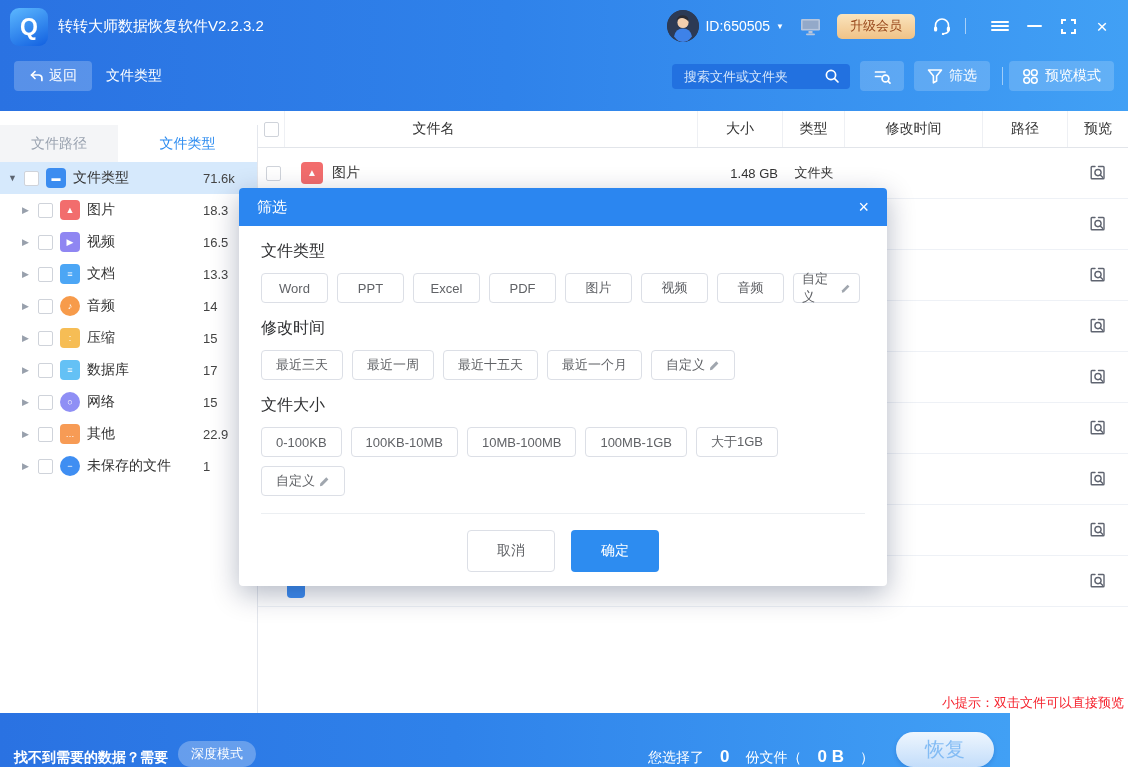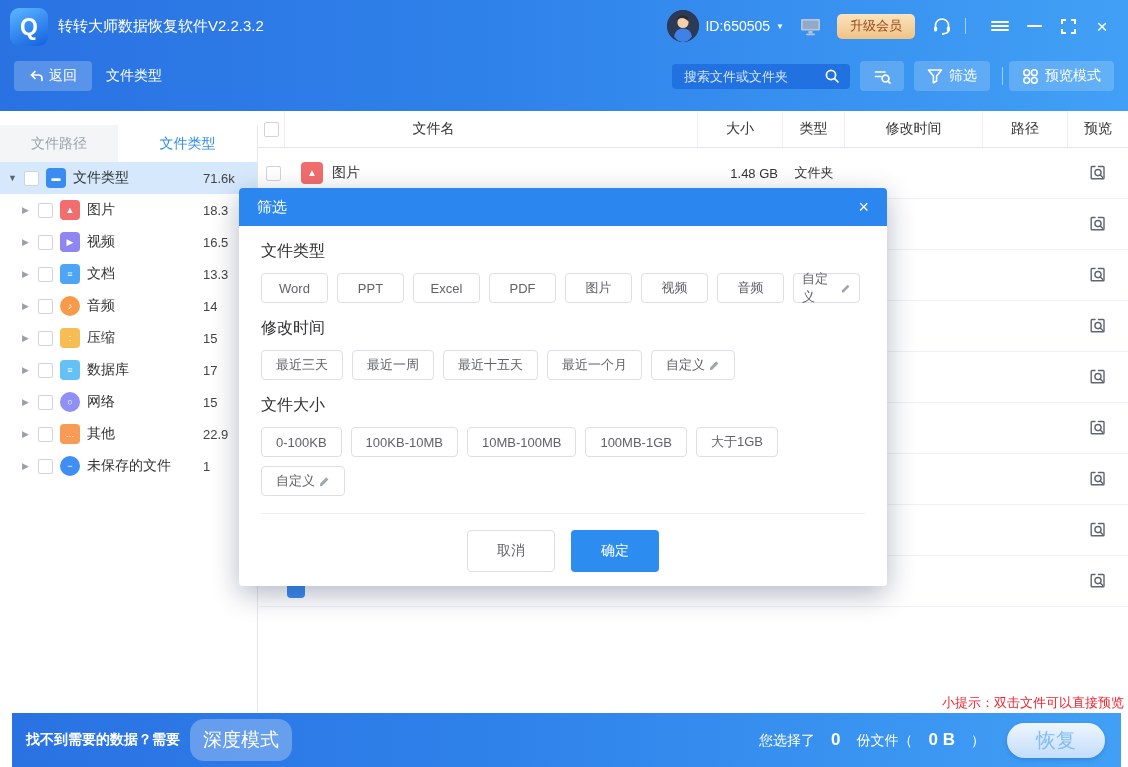--- a/index.html
+++ b/index.html
@@ -81,26 +81,26 @@
          justify-content:center;color:#fff;font-size:10px;line-height:1;}
   .rname{margin-left:9px;font-size:14px;color:#333;}
   .rsize{position:absolute;left:440px;width:80px;text-align:right;font-size:13px;color:#333;}
   .rtype{position:absolute;left:525px;width:62px;text-align:center;font-size:13px;color:#333;}
   .rpreview{position:absolute;left:810px;width:60px;display:flex;justify-content:center;cursor:pointer;}
   .peek{position:absolute;left:29px;top:24px;width:18px;height:18px;border-radius:4px;background:#3f8ef2;}
 
   .tip{position:absolute;right:4px;top:694px;color:#f5222d;font-size:13px;z-index:5;}
 
   
-  .bottombar{position:absolute;left:12px;bottom:0;width:1109px;height:54px;z-index:20;
+  .bottombar{position:absolute;left:0;bottom:0;width:1010px;height:54px;z-index:20;
              background:linear-gradient(90deg,#2a72e2 0%,#2f82ea 45%,#41a0f5 100%);
-             display:flex;align-items:center;}
+             display:flex;align-items:flex-end;}
   .bb-left{margin-left:14px;color:#fff;font-size:14px;font-weight:bold;}
-  .deep{margin-left:10px;height:26px;padding:8px 13px;border-radius:14px;background:rgba(255,255,255,.28);
-        color:#fff;font-size:19px;display:flex;align-items:center;}
+  .deep{margin-left:10px;height:26px;padding:0 13px;border-radius:14px;background:rgba(255,255,255,.28);
+        color:#fff;font-size:13px;display:flex;align-items:center;}
   .bb-spacer{flex:1;}
   .selinfo{color:#fff;font-size:14px;margin-right:22px;display:flex;align-items:baseline;gap:16px;}
   .selinfo b{font-size:17px;font-weight:bold;}
   .recover{width:98px;height:35px;margin-right:16px;border-radius:18px;
            background:linear-gradient(180deg,#eef6fe,#c3ddfa);color:#84bcf4;font-size:20px;
            display:flex;align-items:center;justify-content:center;box-shadow:0 2px 4px rgba(0,40,120,.18);}
 
   
   .dialog{position:absolute;left:239px;top:188px;width:648px;z-index:60;background:#fff;border-radius:4px;
           box-shadow:0 8px 28px rgba(0,20,60,.3);}

